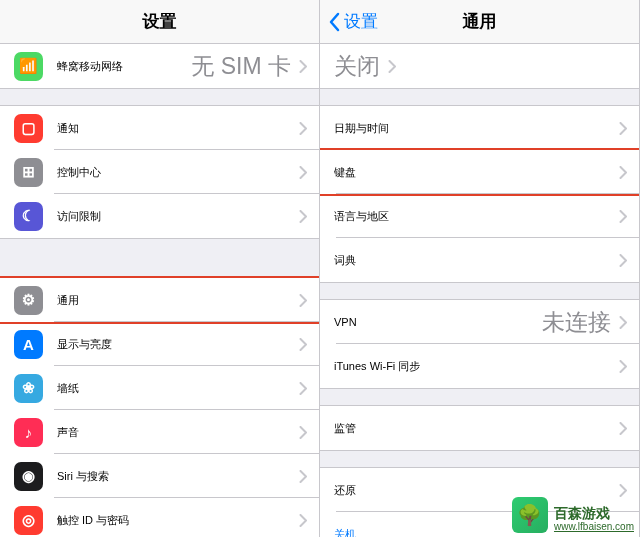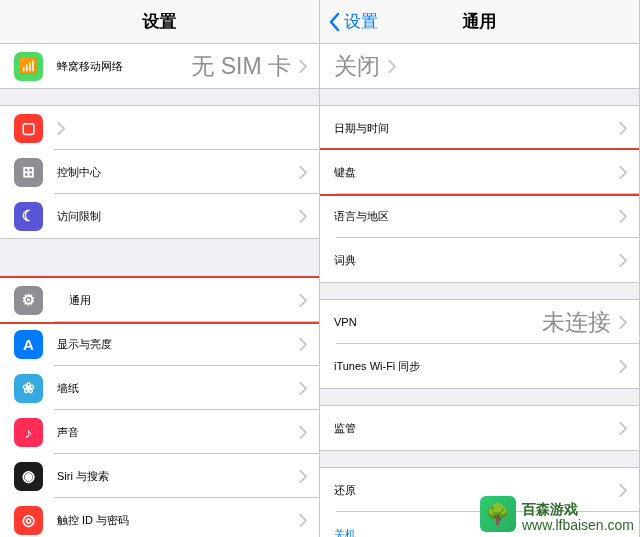--- a/index.html
+++ b/index.html
@@ -97,21 +97,20 @@
     .chev {
       margin-right: 12px;
       color: #c7c7cc;
       display: flex;
       align-items: center;
     }
     .chev svg { width: 8px; height: 13px; }
     .row.highlighted {
       box-shadow: 0 0 0 2px #e04028;
       z-index: 2;
-      gap: 12px;
     }
     .row.blue-label .row-label { color: #007aff; }
     .watermark {
       position: absolute;
       right: 6px;
       bottom: 4px;
       display: flex;
       align-items: center;
       pointer-events: none;
     }
@@ -119,21 +118,21 @@
       width: 36px;
       height: 36px;
       background: linear-gradient(135deg,#2ecc71,#27ae60);
       border-radius: 6px;
       margin-right: 6px;
       display:flex;align-items:center;justify-content:center;
       color:#fff;font-size:20px;
     }
     .watermark-text { display:flex;flex-direction:column;line-height:1.1;margin-top:8px; }
     .watermark-title { font-size:14px;color:#2d6a2b;font-weight:700; }
-    .watermark-sub { font-size:14px;color:#2d6a2b; }
+    .watermark-sub { font-size:10px;color:#2d6a2b;text-decoration:underline; }
     .gap { height: 30px; }
     .gap-small { height: 8px; }
   </style>
 </head>
 <body>
 
 <div class="pane">
   <div class="nav">
     <div class="nav-title">设置</div>
   </div>
@@ -147,20 +146,21 @@
             <svg viewBox="0 0 8 13">
               <path d="M1.5 1 L7 6.5 L1.5 12" stroke="#c7c7cc" stroke-width="2" fill="none" stroke-linecap="round" stroke-linejoin="round"></path>
             </svg>
           </span>
         </div>
       </div>
       <div class="gap-small"></div>
       <div class="group">
         <div class="row">
           <div class="icon" style="background:#ff3b30;">▢</div>
+          <div class="row-label">通知</div>
           <span class="chev">
             <svg viewBox="0 0 8 13">
               <path d="M1.5 1 L7 6.5 L1.5 12" stroke="#c7c7cc" stroke-width="2" fill="none" stroke-linecap="round" stroke-linejoin="round"></path>
             </svg>
           </span>
         </div>
         <div class="row">
           <div class="icon" style="background:#8e8e93;">⊞</div>
           <div class="row-label">控制中心</div>
           <span class="chev">

